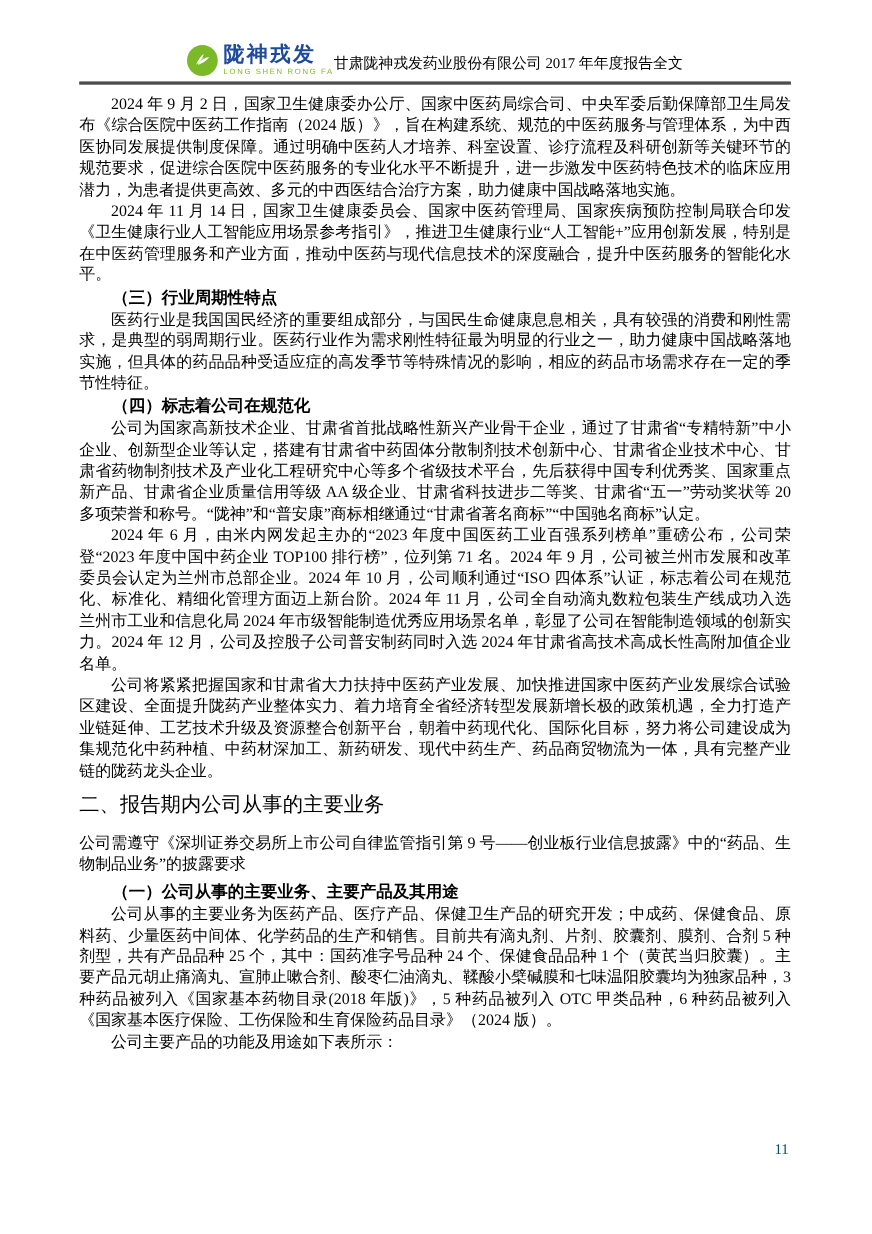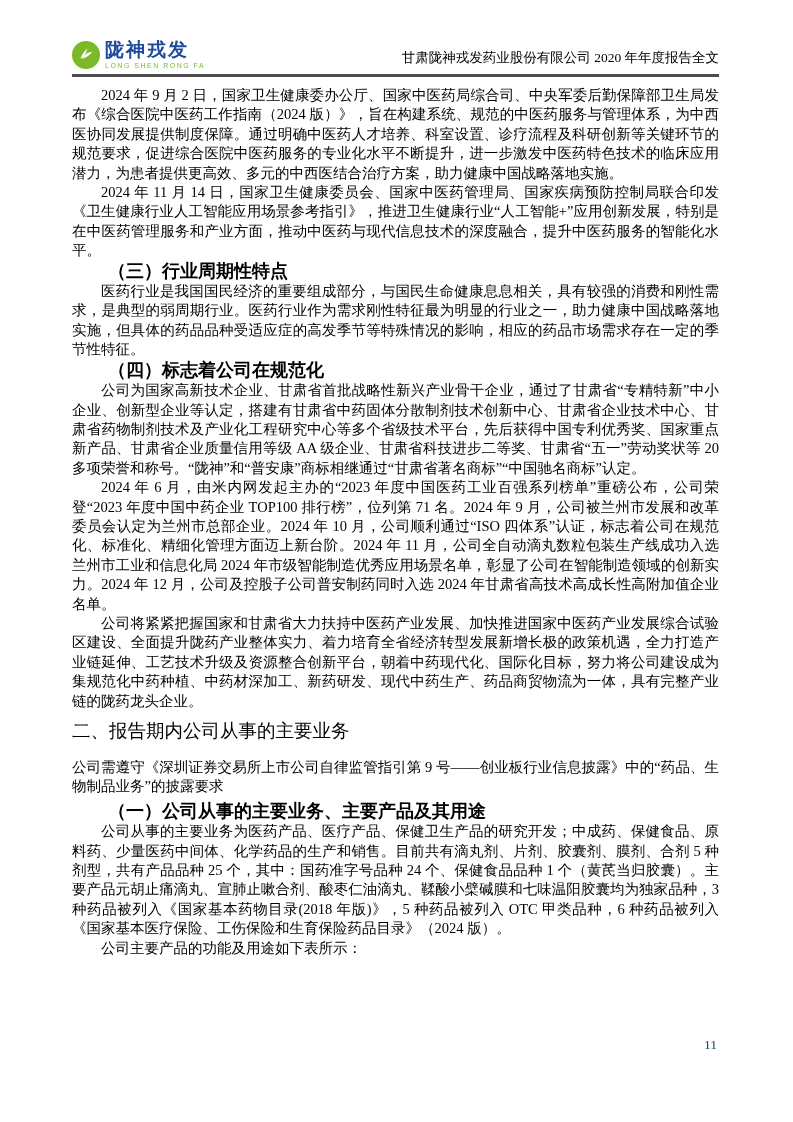--- a/index.html
+++ b/index.html
@@ -9,21 +9,21 @@
     width:793px; height:1122px;
     margin:0 auto;
     background:#ffffff;
     font-family:"Liberation Serif","DejaVu Serif",serif;
     color:#000000;
     overflow:hidden;
   }
   
   .header { position:absolute; left:72px; top:40px; width:647px; }
   .header-inner {
-    display:flex; justify-content:space-between; align-items:flex-end;
+    display:flex; justify-content:center; align-items:flex-end;
     padding-bottom:5px; border-bottom:3px solid #4c4c4c;
   }
   .logo { display:flex; align-items:center; gap:5px; }
   .logo-circle {
     width:28px; height:28px; border-radius:50%;
     background:#7cb929; flex:0 0 auto;
     display:inline-flex; align-items:center; justify-content:center;
   }
   .logo-circle svg { width:20px; height:20px; display:block; }
   .logo-text { display:flex; flex-direction:column; line-height:1; }
@@ -39,23 +39,23 @@
 
   
   .content {
     position:absolute; left:72px; top:86px; width:647px;
     font-size:14.5px; line-height:19.4px; text-align:justify;
   }
   .content p { margin:0; }
   .indent { text-indent:2em; }
   .noindent { text-indent:0; }
   .sub-heading {
-    font-size:18px; line-height:19.4px; margin:1px 0;
+    font-size:15px; line-height:19.4px; margin:1px 0;
     text-indent:2em; font-weight:700;
-    font-family:Liberation Sans, sans-serif;
+    font-family:Liberation Serif, serif;
   }
   .section-heading {
     font-size:18.5px; line-height:25px; margin:7px 0 15px;
     font-weight:400;
     font-family:"Liberation Sans","DejaVu Sans",sans-serif;
   }
   .disclosure { margin:2px 0 5px !important; }
 
   
   .page-number {
@@ -75,21 +75,21 @@
           <svg viewBox="0 0 24 24" aria-hidden="true">
             <path d="M5 16.5 Q8.5 8.5 13.5 4.5 Q12.5 10 9.5 13.2 Z" fill="#ffffff"></path>
             <path d="M7 15.8 Q12.5 8.8 19.5 8.2 Q15.5 14 7.5 16.5 Z" fill="#ffffff"></path>
           </svg>
         </span>
         <span class="logo-text">
           <span class="logo-cn">陇神戎发</span>
           <span class="logo-en">LONG SHEN RONG FA</span>
         </span>
       </div>
-      <div class="header-title">甘肃陇神戎发药业股份有限公司 2020 年年度报告全文</div>
+      <div class="header-title">甘肃陇神戎发药业股份有限公司 2017 年年度报告全文</div>
     </div>
   </header>
 
   <main class="content">
     <p class="indent">2024 年 9 月 2 日，国家卫生健康委办公厅、国家中医药局综合司、中央军委后勤保障部卫生局发布《综合医院中医药工作指南（2024 版）》，旨在构建系统、规范的中医药服务与管理体系，为中西医协同发展提供制度保障。通过明确中医药人才培养、科室设置、诊疗流程及科研创新等关键环节的规范要求，促进综合医院中医药服务的专业化水平不断提升，进一步激发中医药特色技术的临床应用潜力，为患者提供更高效、多元的中西医结合治疗方案，助力健康中国战略落地实施。</p>
     <p class="indent">2024 年 11 月 14 日，国家卫生健康委员会、国家中医药管理局、国家疾病预防控制局联合印发《卫生健康行业人工智能应用场景参考指引》，推进卫生健康行业“人工智能+”应用创新发展，特别是在中医药管理服务和产业方面，推动中医药与现代信息技术的深度融合，提升中医药服务的智能化水平。</p>
     <h3 class="sub-heading">（三）行业周期性特点</h3>
     <p class="indent">医药行业是我国国民经济的重要组成部分，与国民生命健康息息相关，具有较强的消费和刚性需求，是典型的弱周期行业。医药行业作为需求刚性特征最为明显的行业之一，助力健康中国战略落地实施，但具体的药品品种受适应症的高发季节等特殊情况的影响，相应的药品市场需求存在一定的季节性特征。</p>
     <h3 class="sub-heading">（四）标志着公司在规范化</h3>
     <p class="indent">公司为国家高新技术企业、甘肃省首批战略性新兴产业骨干企业，通过了甘肃省“专精特新”中小企业、创新型企业等认定，搭建有甘肃省中药固体分散制剂技术创新中心、甘肃省企业技术中心、甘肃省药物制剂技术及产业化工程研究中心等多个省级技术平台，先后获得中国专利优秀奖、国家重点新产品、甘肃省企业质量信用等级 AA 级企业、甘肃省科技进步二等奖、甘肃省“五一”劳动奖状等 20 多项荣誉和称号。“陇神”和“普安康”商标相继通过“甘肃省著名商标”“中国驰名商标”认定。</p>

